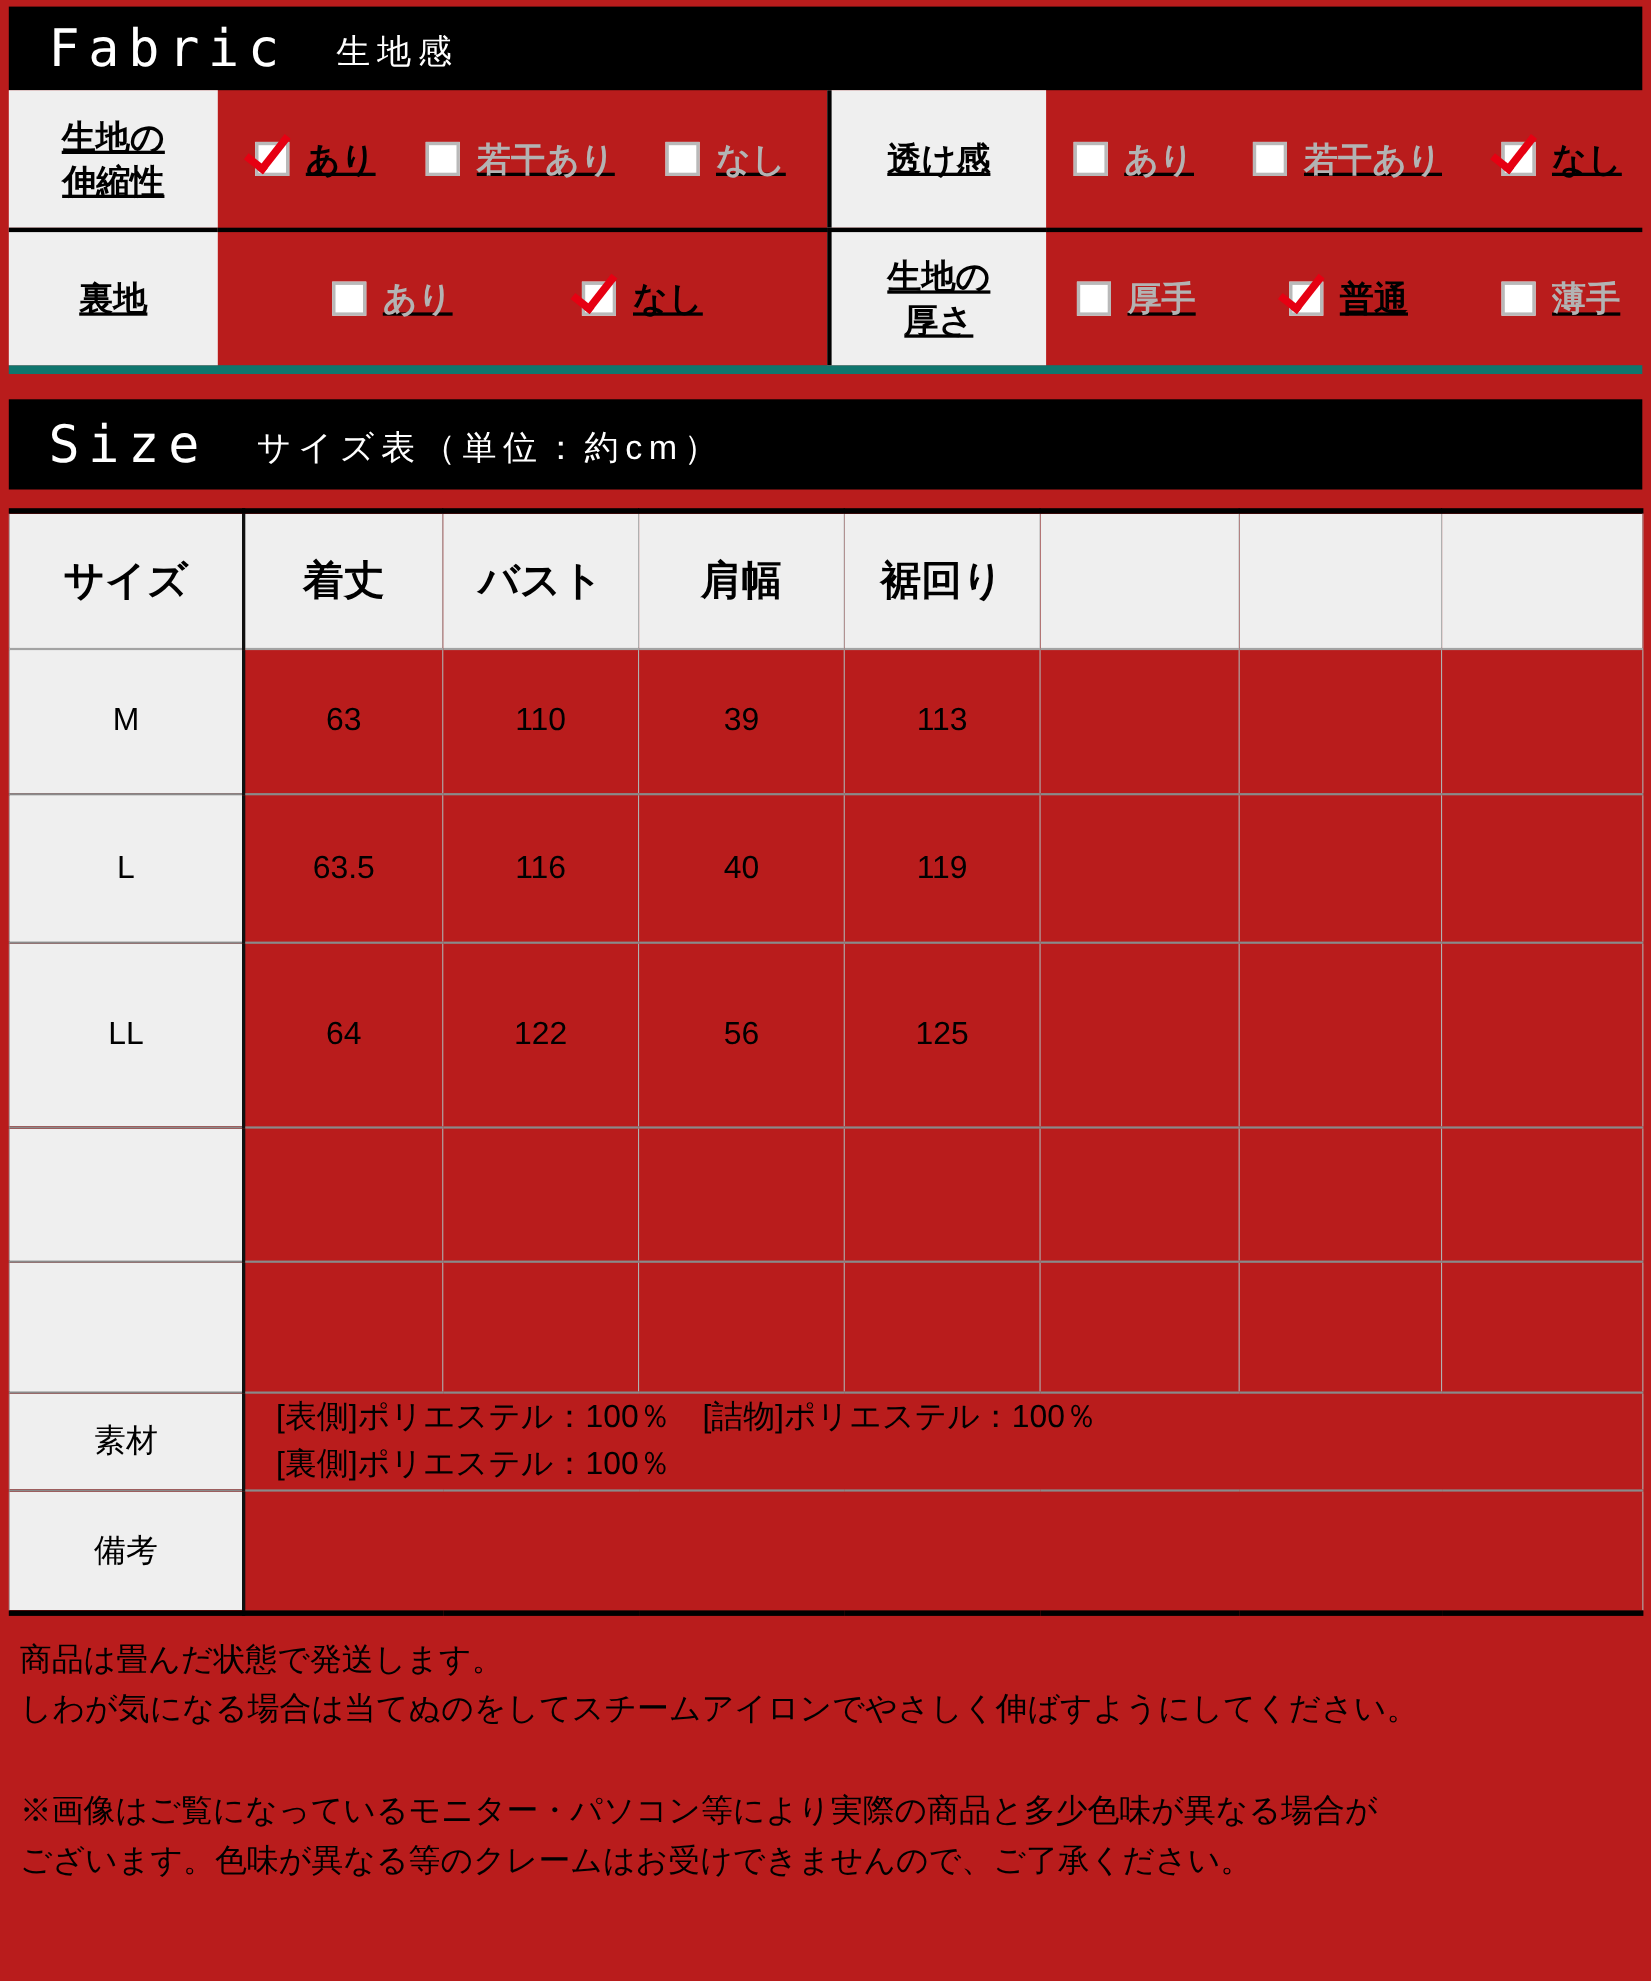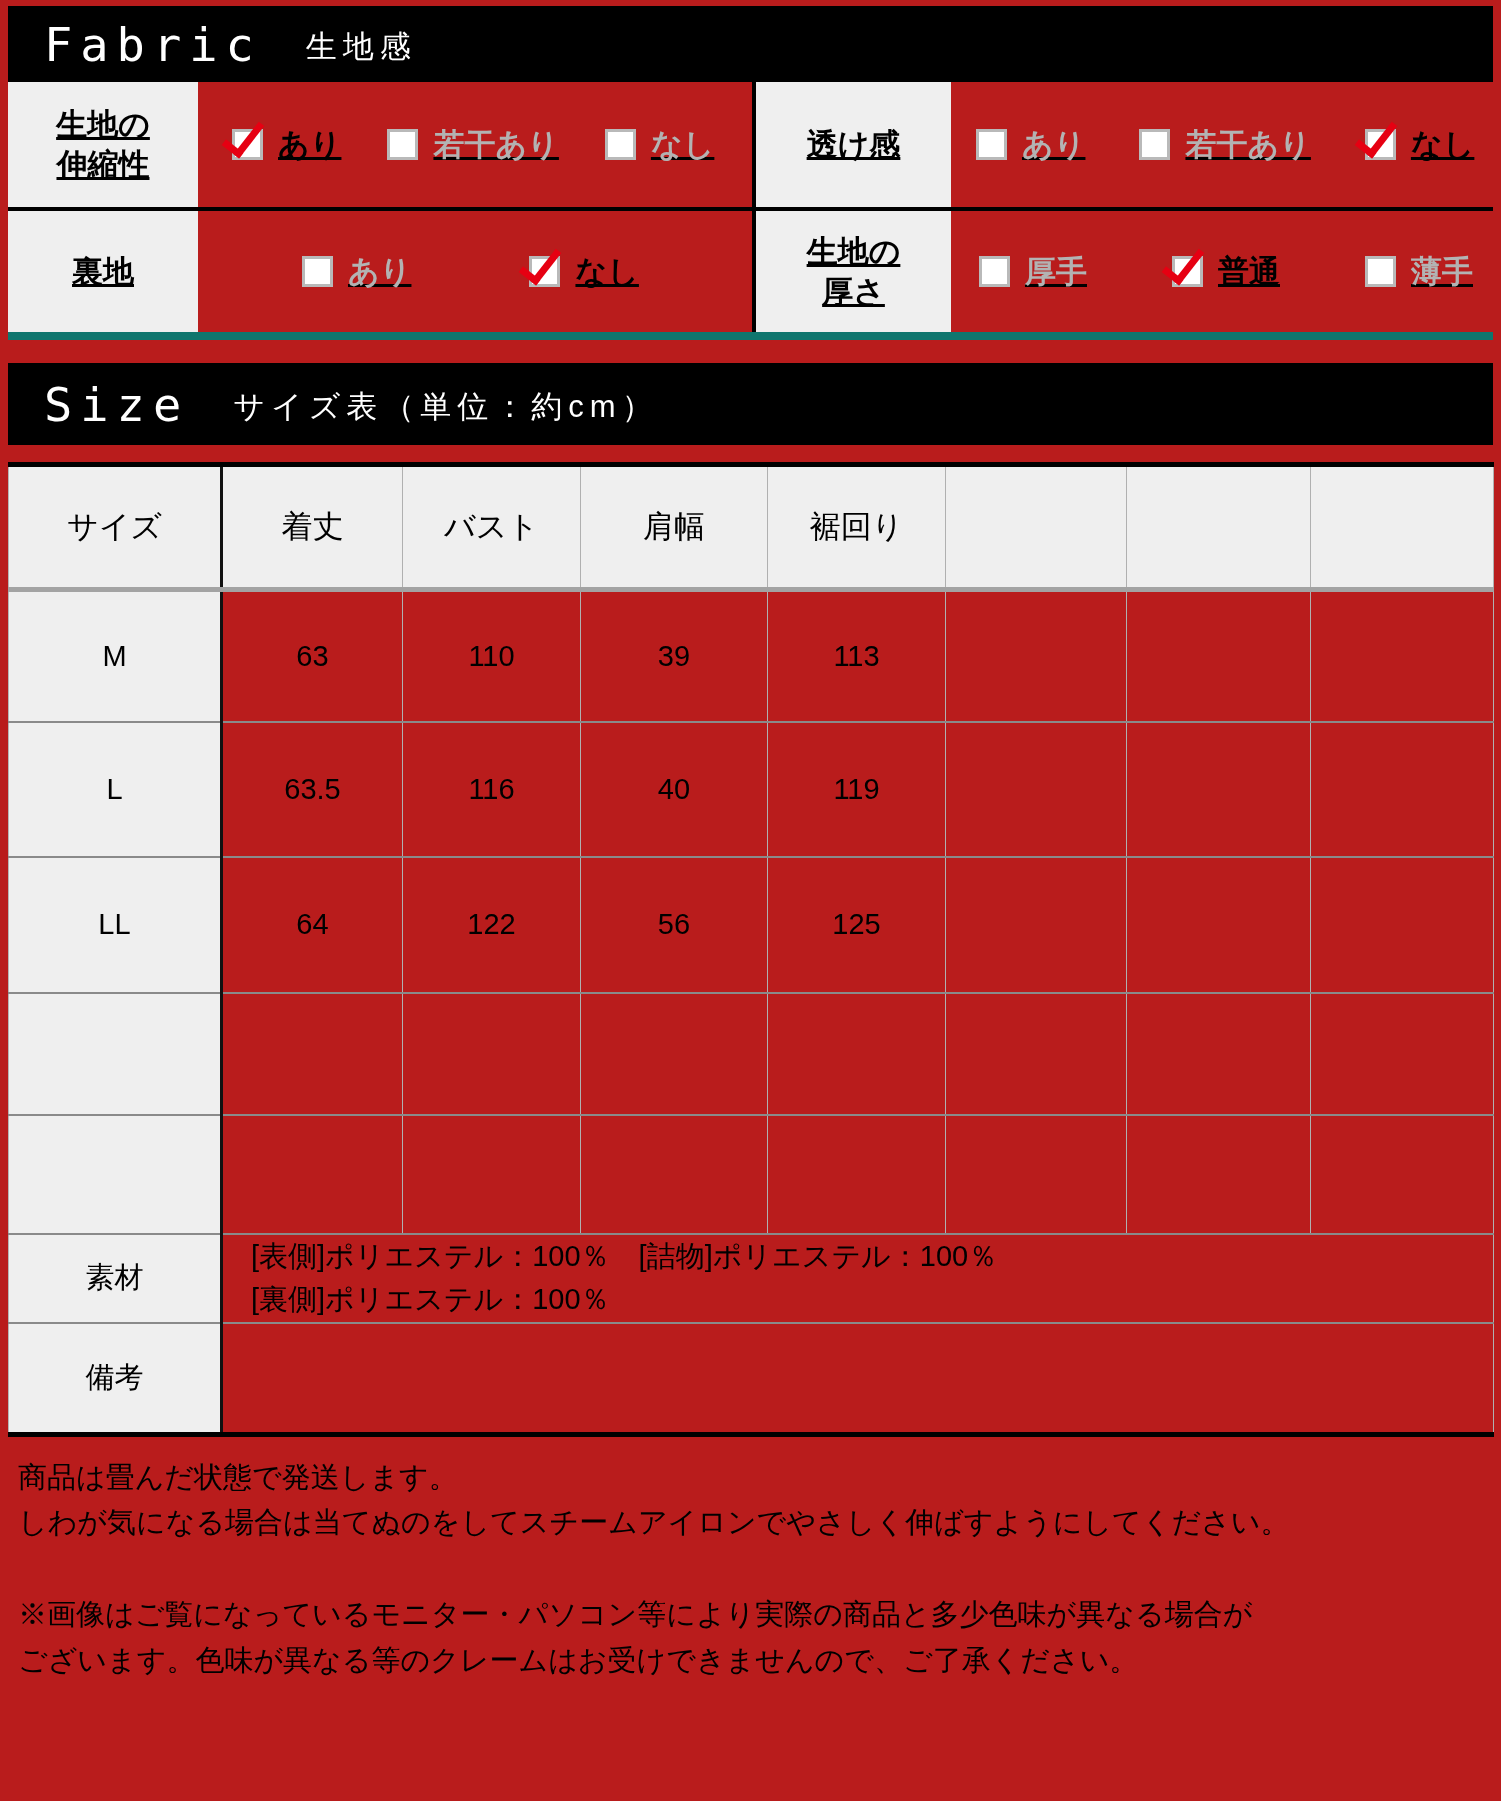--- a/index.html
+++ b/index.html
@@ -84,22 +84,22 @@
     border-bottom:2px solid #8a8a8a;
     padding:0; text-align:center; vertical-align:middle;
     overflow:hidden;
   }
   .size-table .c1 {
     border-right:3px solid #111;
     background:#efefef;
   }
   .size-table thead th {
     background:#efefef;
-    font-size:31px; font-weight:normal;
-    border-bottom:5px solid #a3a3a3;
+    font-size:37px; font-weight:bold;
+    border-bottom:2px solid #a3a3a3;
   }
   .size-table td { font-size:29px; font-weight:normal; }
   .mat-label, .note-label { font-size:30px; font-weight:bold; }
   .mat-cell {
     text-align:left !important;
     padding-left:28px !important;
     font-size:27px; font-weight:bold; line-height:1.5;
   }
   .note-cell { text-align:left !important; }
 
@@ -232,21 +232,21 @@
         <tr style="height:135px">
           <td class="c1">L</td>
           <td>63.5</td>
           <td>116</td>
           <td>40</td>
           <td>119</td>
           <td></td>
           <td></td>
           <td></td>
         </tr>
-        <tr style="height:136px">
+        <tr style="height:168px">
           <td class="c1">LL</td>
           <td>64</td>
           <td>122</td>
           <td>56</td>
           <td>125</td>
           <td></td>
           <td></td>
           <td></td>
         </tr>
         <tr style="height:122px">

